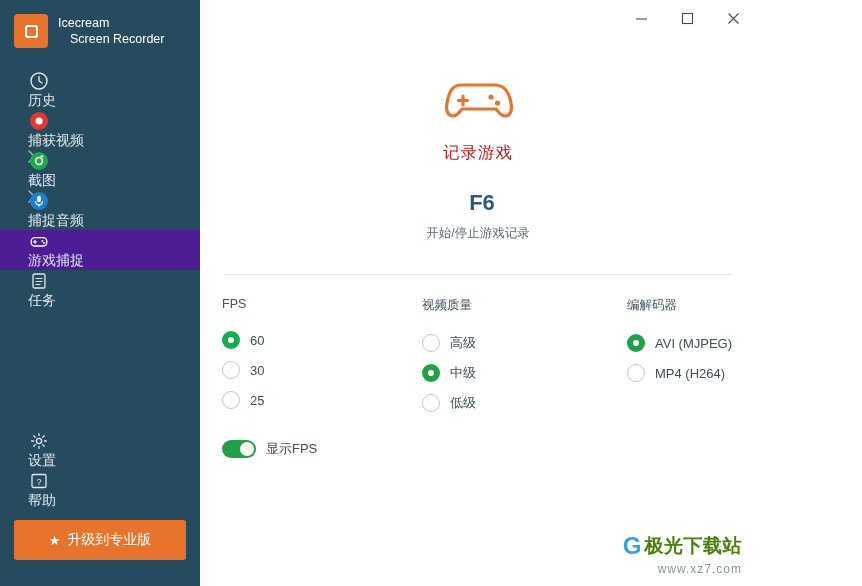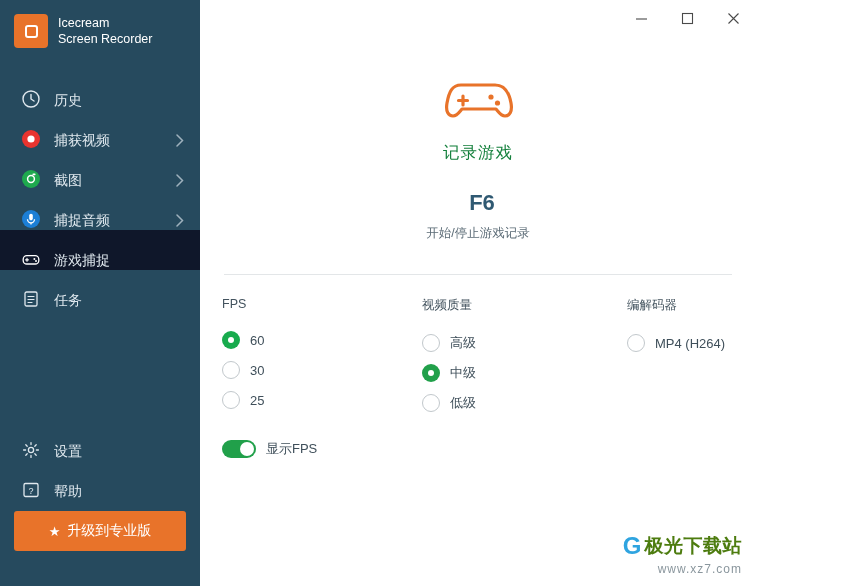--- a/index.html
+++ b/index.html
@@ -42,52 +42,53 @@
     border: 2px solid #ffffff;
     border-radius: 3px;
   }
   .brand-text {
     margin-left: 10px;
     color: #ffffff;
     font-size: 12.5px;
     line-height: 16px;
   }
   .brand-text .l1 { display: block; }
-  .brand-text .l2 { display: block; }
+  .brand-text .l2 { display: block; margin-left: 12px; }
 
   .nav { margin-top: 8px; }
   .nav-item {
     display: flex;
-    align-items: flex-end;
+    align-items: flex-start;
     height: 40px;
-    padding-left: 20px;
+    padding-left: 28px;
     color: #dfe8ee;
     font-size: 14px;
     position: relative;
     cursor: default;
+    flex-direction: column;
   }
   .nav-item.active {
-    background: #0f172a;
+    background: #4c1d95;
   }
   .nav-icon {
     width: 22px; height: 22px;
     flex: 0 0 22px;
     margin-right: 12px;
     display: flex; align-items: center; justify-content: center;
   }
   .nav-icon svg { display: block; }
   .nav-label { flex: 1 1 auto; }
   .nav-arrow {
     margin-right: 16px;
     opacity: .75;
   }
 
   .sidebar-bottom {
     position: absolute;
-    left: 0; right: 0; bottom: 17px;
+    left: 0; right: 0; bottom: 8px;
     padding-bottom: 10px;
   }
   .upgrade-btn {
     margin: 10px 14px 8px 14px;
     height: 40px;
     border-radius: 3px;
     background: #e8732a;
     color: #ffffff;
     font-size: 14px;
     display: flex;
@@ -119,21 +120,21 @@
   }
   .win-btn svg { display: block; }
 
   .hero {
     padding-top: 72px;
     text-align: center;
   }
   .hero-icon { display: flex; justify-content: center; }
   .hero-title {
     margin-top: 14px;
-    color: #15803d;
+    color: #b91c1c;
     font-size: 16.5px;
     letter-spacing: 1px;
   }
   .hero-key {
     margin-top: 26px;
     color: #2f5972;
     font-size: 22px;
     font-weight: bold;
     padding-left: 8px;
   }
@@ -450,20 +451,26 @@
         <div class="radio-row">
           <span class="radio"></span>
           <span class="radio-label">低级</span>
         </div>
       </div>
 
       <div class="col col-codec">
         <div class="col-title">编解码器</div>
 
         <div class="radio-row">
+          <span class="radio checked">
+              <span class="dot"></span>
+            </span>
+          <span class="radio-label">AVI (MJPEG)</span>
+        </div>
+        <div class="radio-row">
           <span class="radio"></span>
           <span class="radio-label">MP4 (H264)</span>
         </div>
       </div>
 
     </div>
 
     <div class="toggle-row">
       <span class="toggle">
           <span class="knob"></span>

